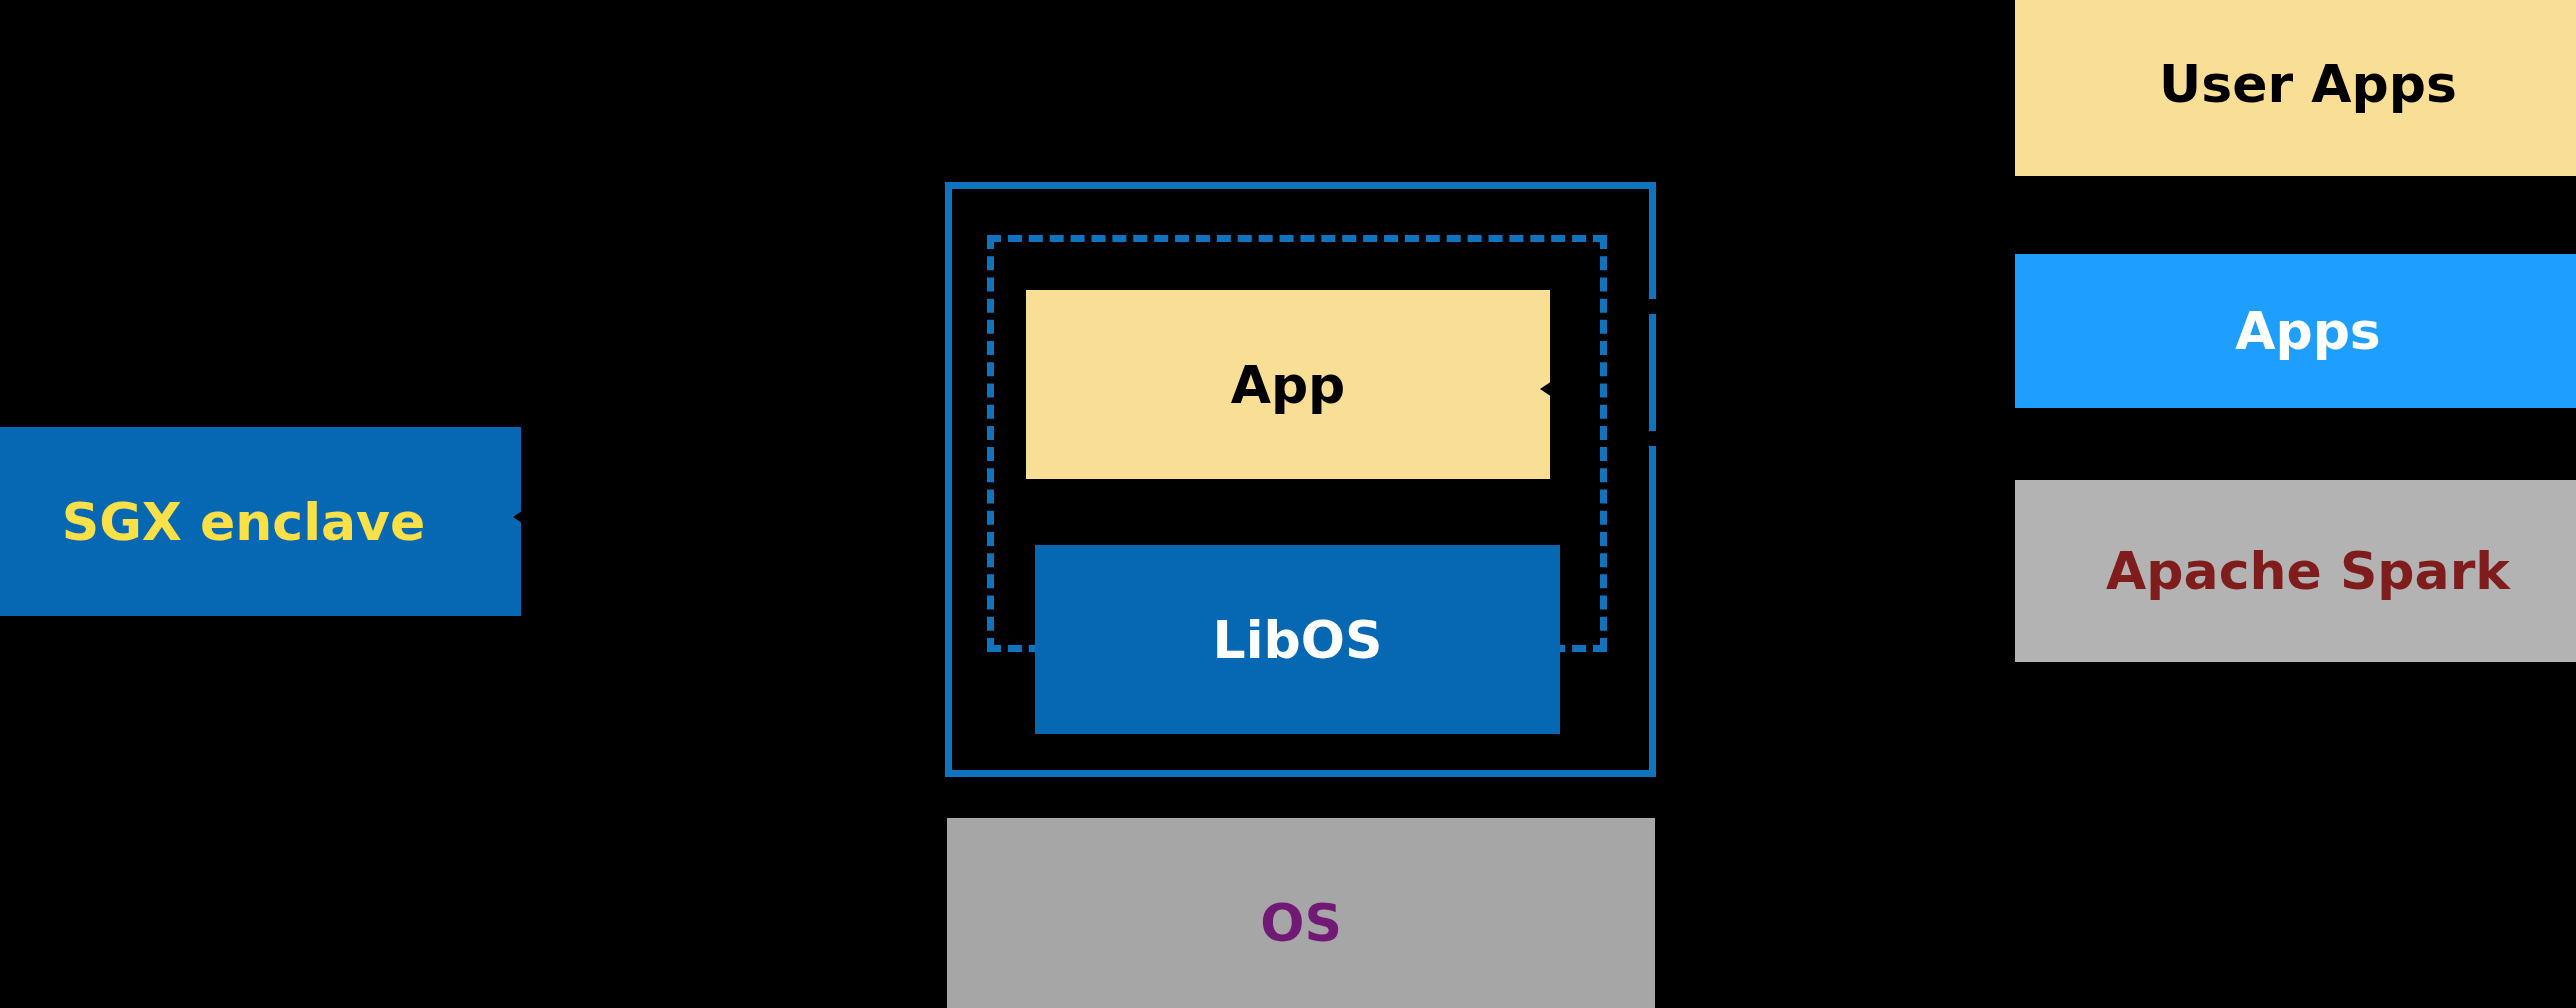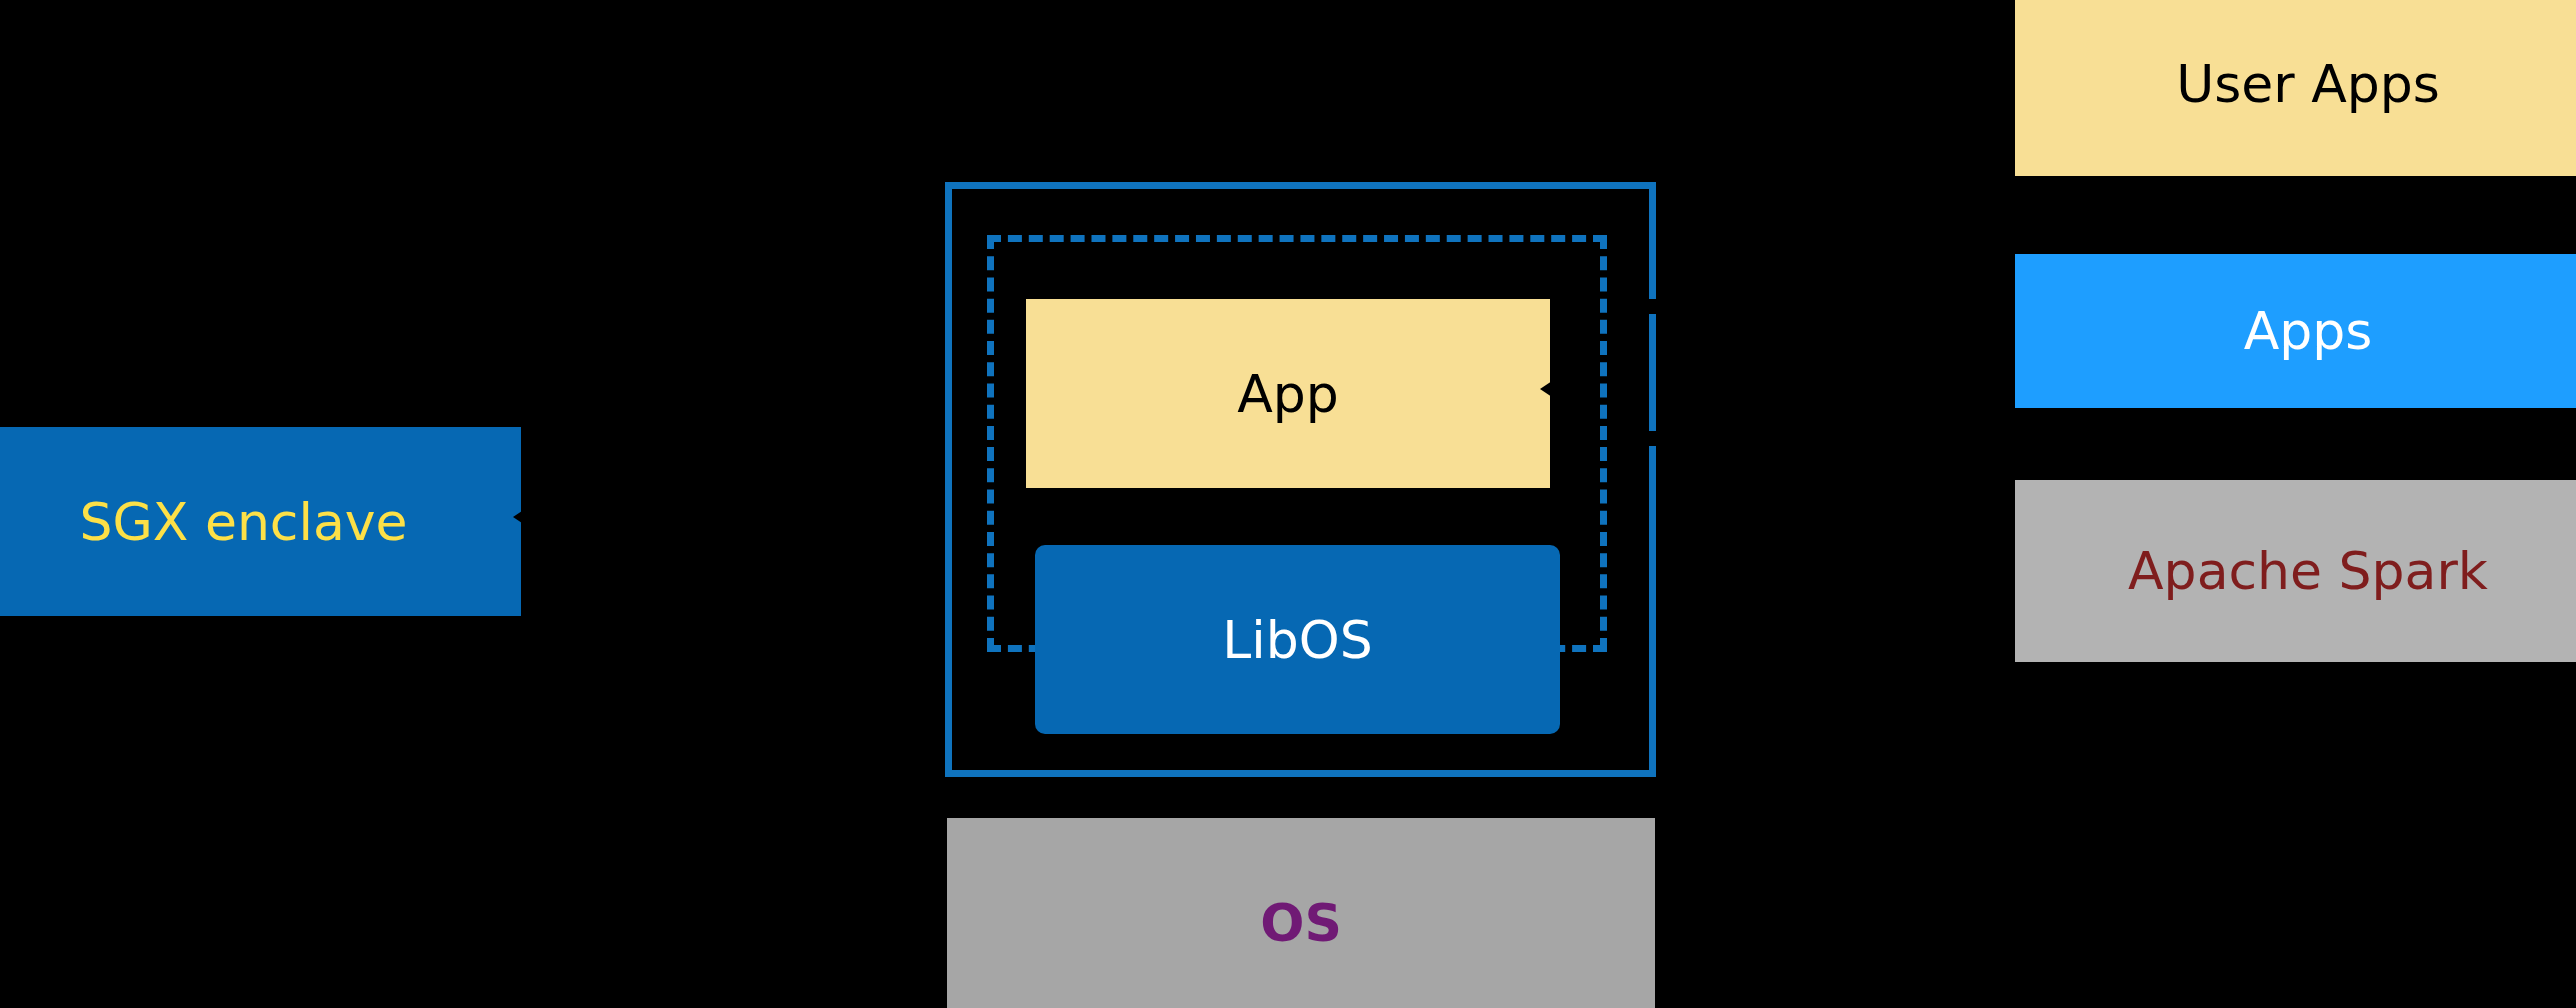--- a/index.html
+++ b/index.html
@@ -18,21 +18,21 @@
   .box {
     position: absolute;
     display: flex;
     align-items: center;
     justify-content: center;
     box-sizing: border-box;
     line-height: 1;
   }
   .box-label {
     font-size: 52px;
-    font-weight: 400;
+    font-weight: 700;
     white-space: nowrap;
   }
   
   #sgx-enclave-box {
     left: -34px;
     top: 427px;
     width: 555px;
     height: 189px;
     background: #0668B3;
   }
@@ -52,35 +52,34 @@
     left: 987px;
     top: 235px;
     width: 620px;
     height: 417px;
     border: 7.5px dashed #0F73BE;
     background: transparent;
   }
   
   #app-box {
     left: 1026px;
-    top: 299px;
+    top: 290px;
     width: 524px;
     height: 189px;
     background: #F8DF95;
   }
   #app-box .box-label { color: #000000; }
 
   
   #libos-box {
     left: 1035px;
     top: 545px;
     width: 525px;
     height: 189px;
     background: #0668B3;
-    border-radius: 10px;
   }
   #libos-box .box-label { color: #FFFFFF; }
 
   
   #os-box {
     left: 947px;
     top: 818px;
     width: 708px;
     height: 209px;
     background: #A6A6A6;

